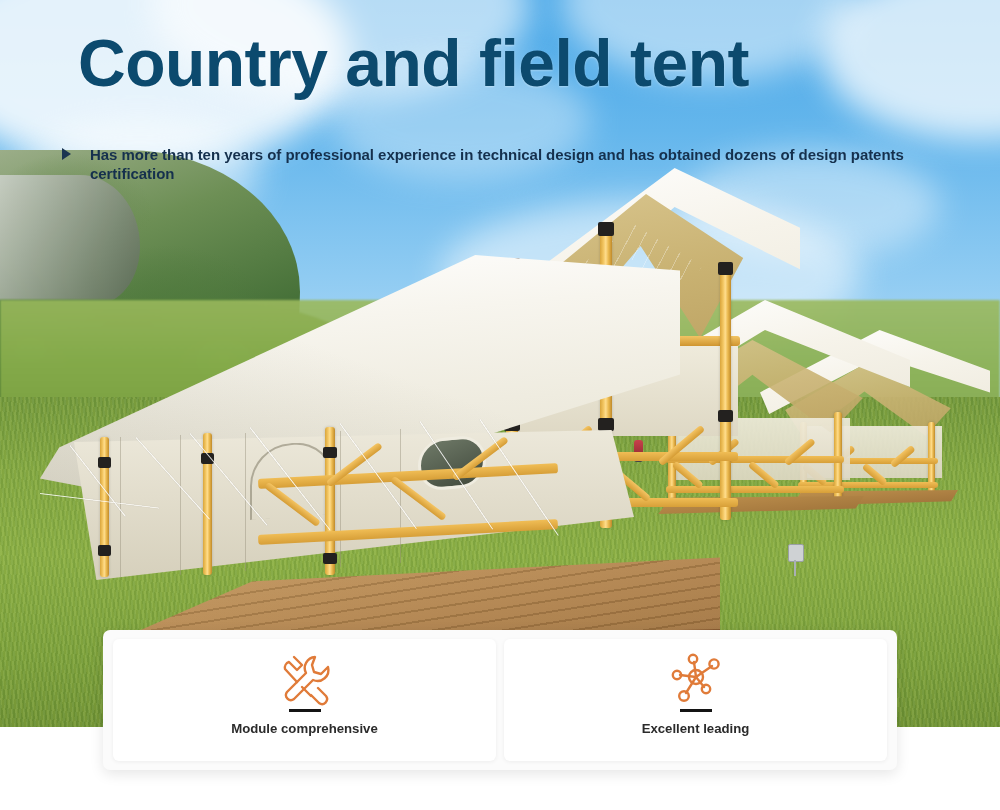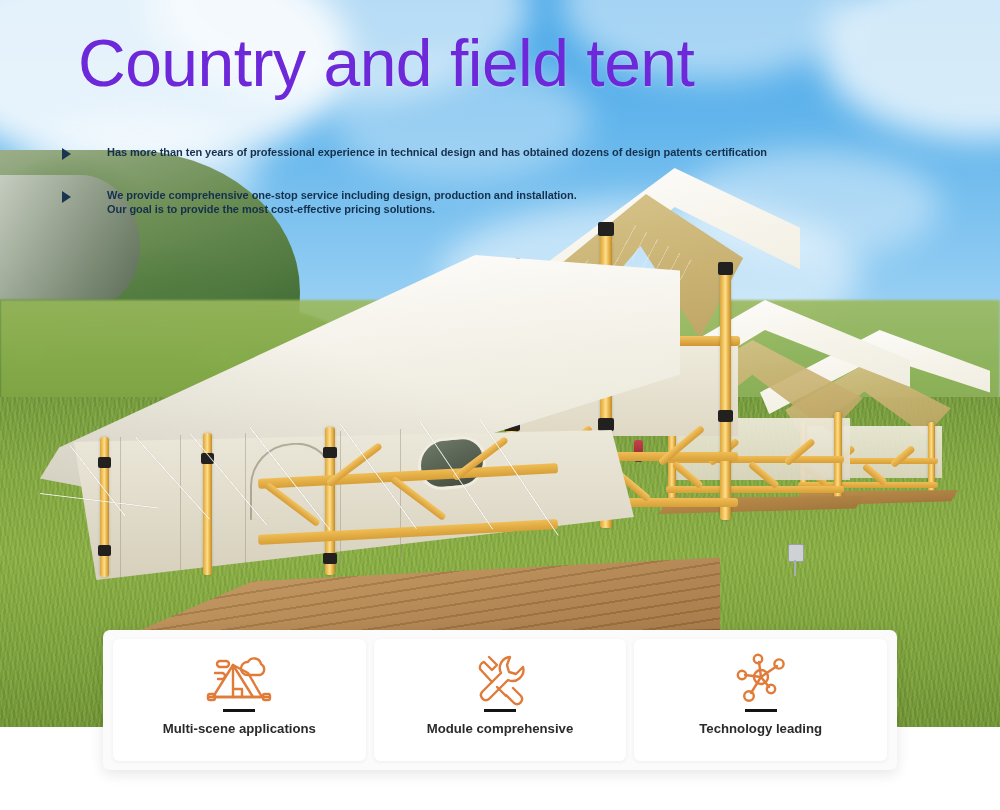--- a/index.html
+++ b/index.html
@@ -165,39 +165,39 @@
   }
   .lamp{
     position:absolute;width:14px;height:16px;background:#cfd2d4;border:1px solid #9aa0a4;border-radius:2px;
   }
   .lamp-post{position:absolute;width:2px;height:16px;background:#aab0b4;}
 
   
   .title{
     position:absolute;left:78px;top:30px;
     font-size:66px;line-height:1;
-    font-weight:normal;
-    color:#6d28d9;
+    font-weight:bold;
+    color:#0c4a6e;
     letter-spacing:-.5px;
     white-space:nowrap;
     text-shadow:0 1px 2px rgba(255,255,255,.35);
   }
   .bullets{position:absolute;left:62px;top:145px;width:860px;}
   .bullet{position:relative;display:flex;align-items:flex-start;}
   .bullet + .bullet{margin-top:28px;}
   .bullet-marker{
     width:0;height:0;flex:0 0 auto;
     border-left:9px solid #1b3551;
     border-top:6px solid transparent;
     border-bottom:6px solid transparent;
     margin-top:3px;margin-right:0;
   }
   .bullet-text{
-    margin-left:36px;
-    font-size:11px;
+    margin-left:19px;
+    font-size:15px;
     font-weight:bold;
     color:#15304d;
     line-height:1.28;
     letter-spacing:-.05px;
   }
   .bullet-2 .bullet-text{width:470px;}
 
   
   .features{
     position:absolute;left:103px;top:630px;width:794px;height:140px;
@@ -360,46 +360,24 @@
     <div class="lamp-post" style="left:794px;top:560px;"></div>
   </div>
 
   <div class="title">Country and field tent</div>
 
   <div class="bullets">
     <div class="bullet bullet-1">
       <span class="bullet-marker"></span>
       <span class="bullet-text">Has more than ten years of professional experience in technical design and has obtained dozens of design patents certification</span>
     </div>
-    <div class="bullet bullet-2">
-      <span class="bullet-marker"></span>
-      <span class="bullet-text">We provide comprehensive one-stop service including design, production and installation. Our goal is to provide the most cost-effective pricing solutions.</span>
-    </div>
   </div>
 
   <div class="features">
 
-    <div class="fcard">
-      <div class="ficon">
-        <svg width="74" height="52" viewBox="0 0 74 52" fill="none" stroke="#E07B39" stroke-width="2.4" stroke-linecap="round" stroke-linejoin="round">
-          <path d="M11 44 L31 12 L51 44 Z"></path>
-          <path d="M31 12 L31 44"></path>
-          <path d="M31 12 L46 20 L60 44 L51 44"></path>
-          <path d="M6 44 L66 44"></path>
-          <rect x="6" y="41" width="7" height="6" rx="2"></rect>
-          <rect x="61" y="41" width="7" height="6" rx="2"></rect>
-          <rect x="15" y="8" width="12" height="6" rx="3"></rect>
-          <path d="M13 20 h7 a3 3 0 0 1 0 6 h-4"></path>
-          <path d="M46 9 a7 7 0 0 1 13 2 a6 6 0 0 1 -1 11 h-13 a5 5 0 0 1 1 -13"></path>
-          <path d="M31 36 h9 v8"></path>
-        </svg>
-      </div>
-      <div class="fdivider"></div>
-      <div class="flabel">Multi-scene applications</div>
-    </div>
 
     <div class="fcard">
       <div class="ficon">
         <svg width="60" height="56" viewBox="0 0 60 56" fill="none" stroke="#E07B39" stroke-width="2.4" stroke-linecap="round" stroke-linejoin="round">
           <path d="M40 6 a11 11 0 0 0 -9 16 L12 41 a5 5 0 0 0 7 7 L38 29 a11 11 0 0 0 15 -13 l-7 7 l-7 -2 l-2 -7 Z"></path>
           <path d="M19 6 l8 8 l-5 5 l-8 -8 a6 6 0 0 0 -4 7 L22 31"></path>
           <path d="M36 44 l8 8 a5 5 0 0 0 7 -7 l-8 -8"></path>
           <path d="M27 36 l9 9"></path>
         </svg>
       </div>
@@ -417,18 +395,18 @@
           <path d="M28 26 L18 42"></path>
           <circle cx="28" cy="26" r="7"></circle>
           <circle cx="25" cy="8" r="4.2"></circle>
           <circle cx="46" cy="13" r="4.6"></circle>
           <circle cx="9" cy="24" r="4.2"></circle>
           <circle cx="38" cy="38" r="4.2"></circle>
           <circle cx="16" cy="45" r="4.8"></circle>
         </svg>
       </div>
       <div class="fdivider"></div>
-      <div class="flabel">Technology leading</div>
+      <div class="flabel">Excellent leading</div>
     </div>
 
 
   </div>
 </div>
 
 </body></html>

